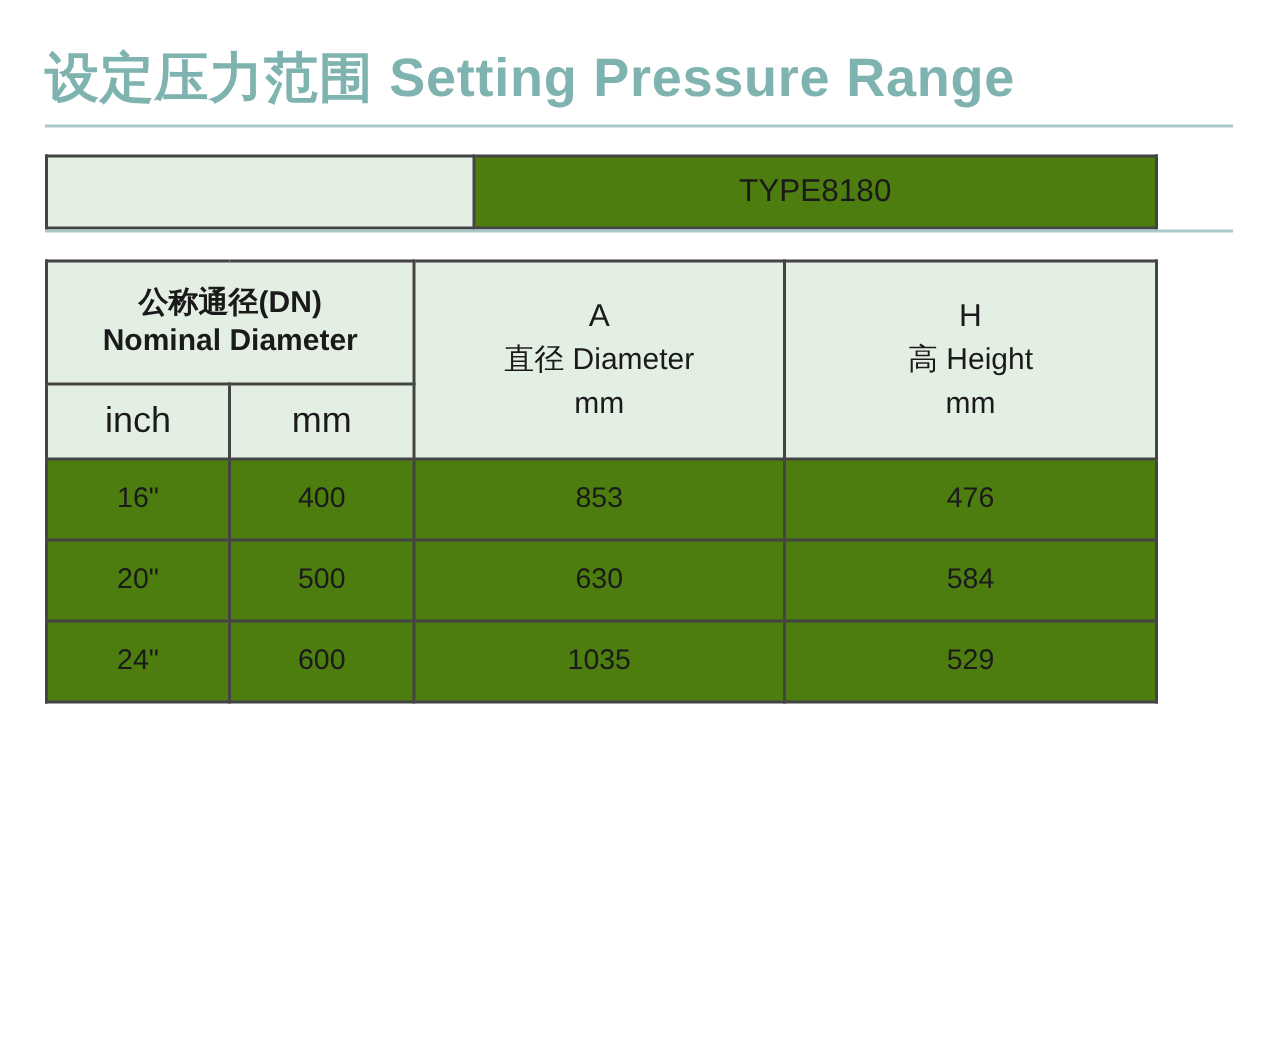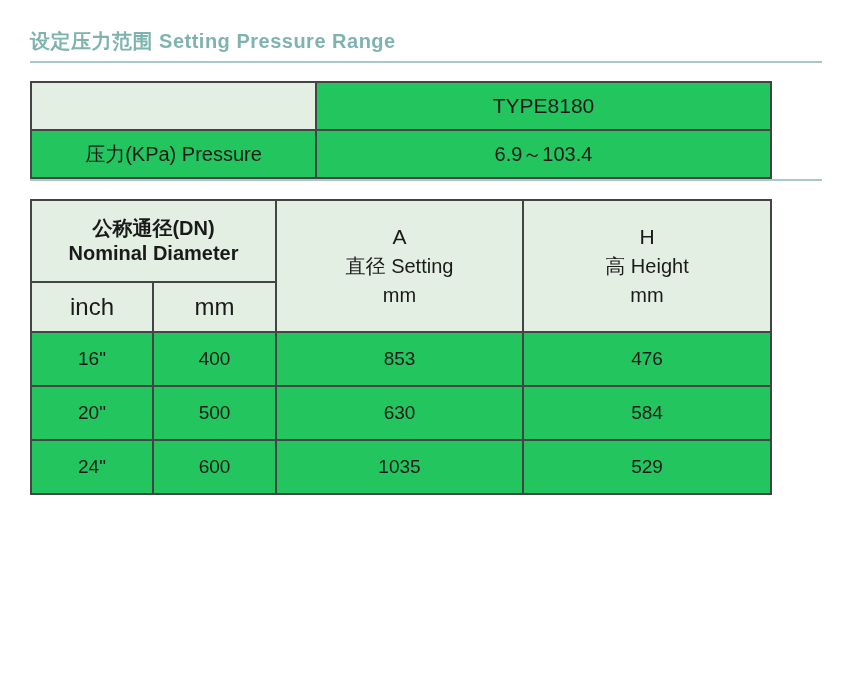--- a/index.html
+++ b/index.html
@@ -18,21 +18,21 @@
     position: relative;
     width: 852px;
     height: 700px;
     box-sizing: border-box;
     padding: 0 30px;
   }
 
   
   .section-heading {
     color: #7fb3b0;
-    font-size: 20px;
+    font-size: 36px;
     font-weight: bold;
     letter-spacing: 0.5px;
     padding-bottom: 6px;
     white-space: nowrap;
   }
   .heading-rule {
     height: 2px;
     background: #a8c9c7;
     width: 100%;
   }
@@ -53,21 +53,21 @@
     border: 2px solid #444444;
     text-align: center;
     vertical-align: middle;
     font-weight: normal;
     padding: 0;
   }
   .shaded {
     background: #e4efe4;
   }
   .white {
-    background: #22c55e;
+    background: #4d7c0f;
   }
 
   
   #pressure-table {
     margin-top: 18px;
     width: 740px;
   }
   #pressure-table td {
     height: 46px;
   }
@@ -128,45 +128,41 @@
   <table id="pressure-table">
     <colgroup>
       <col class="col-label">
       <col class="col-value">
     </colgroup>
     <tbody>
       <tr>
         <td class="shaded"></td>
         <td class="white type-cell">TYPE8180</td>
       </tr>
-      <tr>
-        <td class="white label-cell">压力(KPa) Pressure</td>
-        <td class="white value-cell">6.9～103.4</td>
-      </tr>
     </tbody>
   </table>
 
   <div class="heading-rule"></div>
 
   <table id="dimensions-table">
     <colgroup>
       <col class="col-inch">
       <col class="col-mm">
       <col class="col-a">
       <col class="col-h">
     </colgroup>
     <tbody>
       <tr>
         <td class="shaded dn-head" colspan="2">
           <div>公称通径(DN)</div>
           <div>Nominal Diameter</div>
         </td>
         <td class="shaded ah-head" rowspan="2">
           <div class="big">A</div>
-          <div>直径 Setting</div>
+          <div>直径 Diameter</div>
           <div>mm</div>
         </td>
         <td class="shaded ah-head" rowspan="2">
           <div class="big">H</div>
           <div>高 Height</div>
           <div>mm</div>
         </td>
       </tr>
       <tr>
         <td class="shaded sub-head">inch</td>

